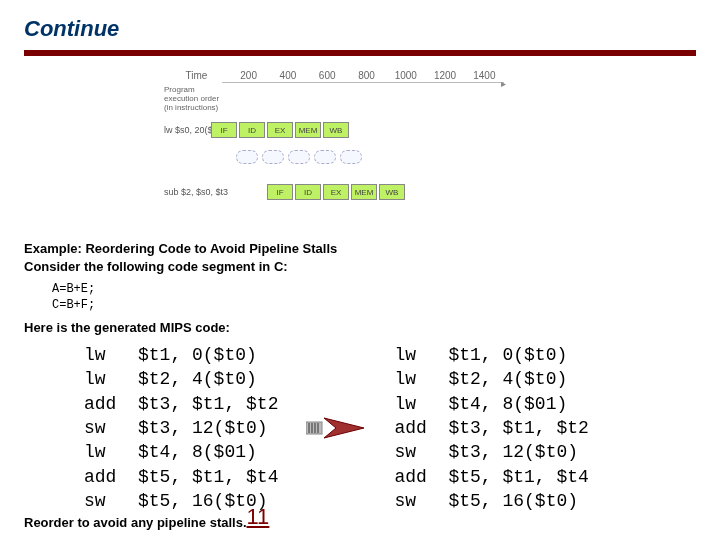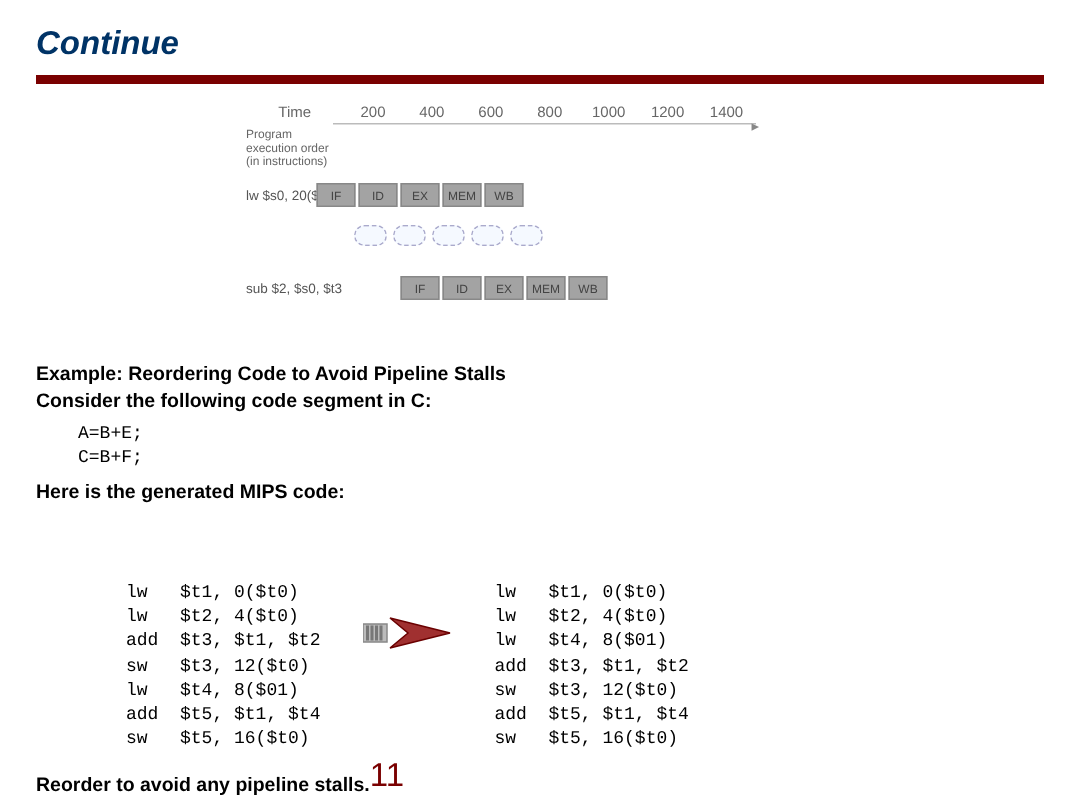--- a/index.html
+++ b/index.html
@@ -54,21 +54,21 @@
   .instr-label {
     font-size: 9px;
     color: #555;
     width: 47px;
     text-align: left;
     white-space: nowrap;
   }
   .stage {
     width: 26px; height: 16px;
     border: 1px solid #888;
-    background: #a3a3a3;
+    background: #bef264;
     font-size: 8px;
     color: #444;
     display: flex; align-items: center; justify-content: center;
     margin-right: 2px;
   }
   .bubble {
     width: 22px; height: 14px;
     border: 1px dashed #aac;
     border-radius: 8px;
     margin-right: 4px;
@@ -111,24 +111,23 @@
     line-height: 1.35;
   }
   .mips-wrap {
     display: flex;
     align-items: center;
     gap: 28px;
     margin: 6px 0 6px 60px;
   }
   .mips {
     font-family: "Courier New", monospace;
-    font-size: 12px;
+    font-size: 18px;
     white-space: pre;
     line-height: 1.35;
-    margin-top: 44px;
   }
   .arrow {
     width: 60px;
     display: flex;
     align-items: center;
   }
   .arrow svg { width: 60px; height: 24px; }
   .footer-row {
     position: absolute;
     bottom: 10px;
@@ -138,20 +137,21 @@
     justify-content: flex-start;
     align-items: flex-end;
   }
   .reorder-note {
     font-size: 13px;
     font-weight: bold;
   }
   .pagenum {
     color: #7a0000;
     font-size: 22px;
+    text-decoration: underline;
   }
   .axis-line { position:absolute; top:12px; left:58px; right:0; height:1px; background:#bbb; }
   .axis-arrow { position:absolute; top:8px; right:-2px; font-size:10px; color:#888;}
 </style>
 </head>
 <body>
 
 <div class="title">Continue</div>
 <div class="rule"></div>
 

